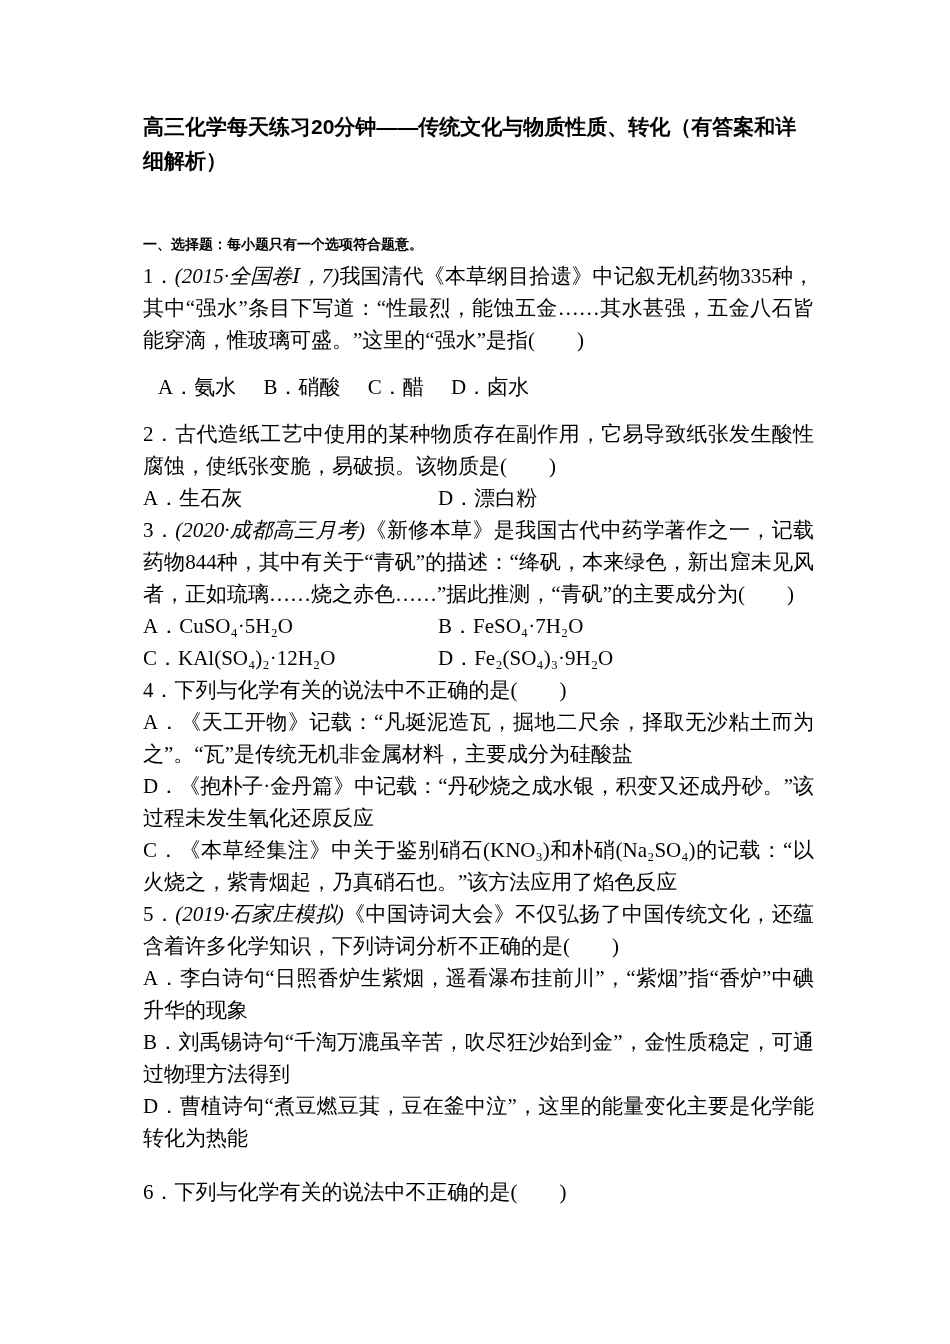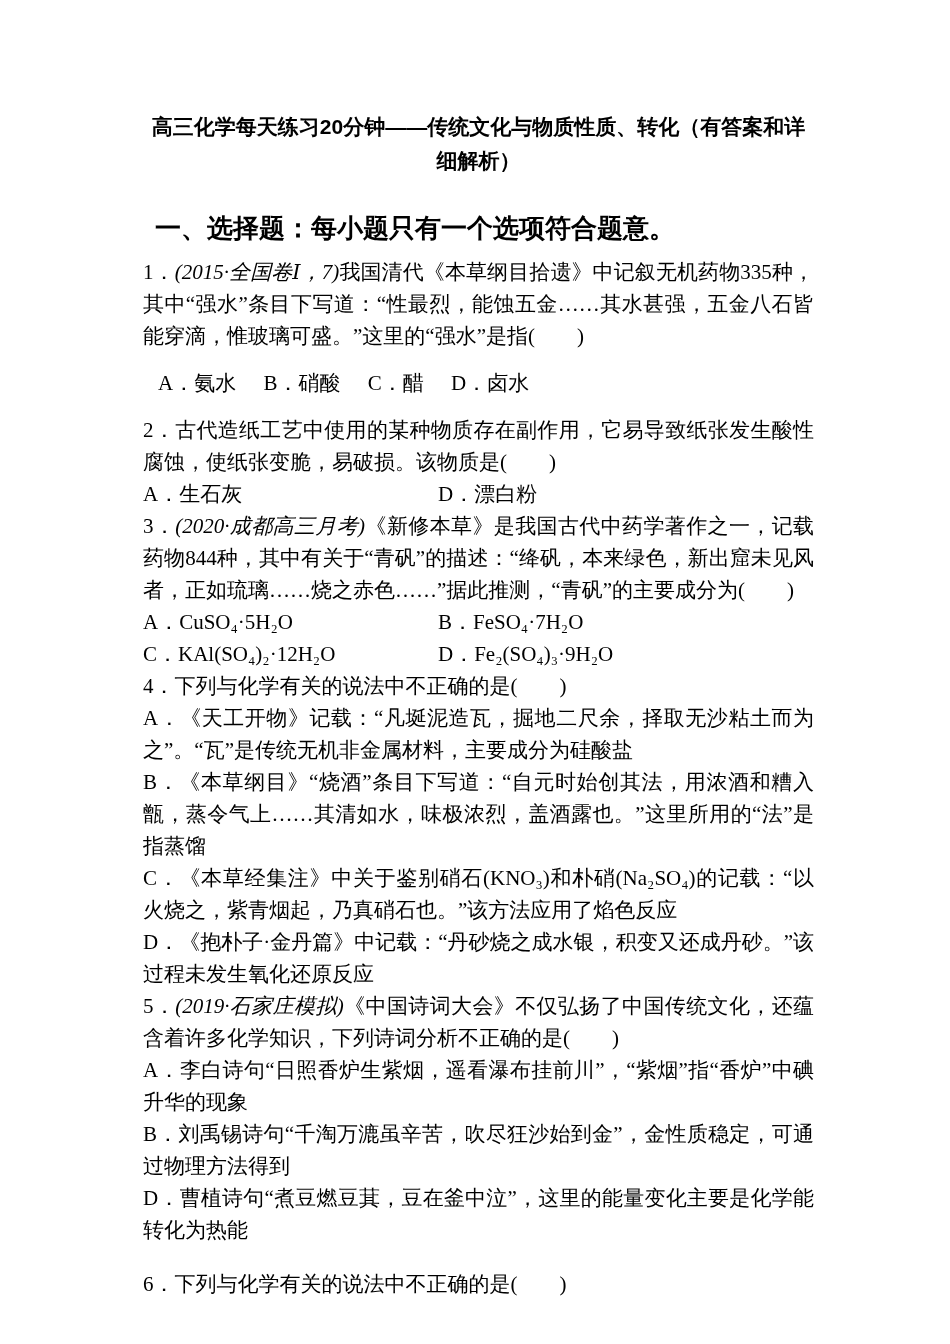--- a/index.html
+++ b/index.html
@@ -19,29 +19,29 @@
     width: 950px;
     height: 1344px;
     padding: 110px 136px 40px 143px;
     background: #ffffff;
   }
   .doc-title {
     font-family: "Liberation Sans", "DejaVu Sans", sans-serif;
     font-weight: bold;
     font-size: 21px;
     line-height: 34px;
-    margin: 0 0 34px 0;
-    text-align: center;
+    margin: 0 0 50px 0;
+    text-align: left;
   }
   .section-heading {
     font-family: "Liberation Sans", "DejaVu Sans", sans-serif;
     font-weight: bold;
-    font-size: 26px;
+    font-size: 14px;
     line-height: 32px;
-    margin: 12px;
+    margin: 0;
   }
   .stem, .opt {
     font-size: 21px;
     line-height: 32px;
     margin: 0;
     text-align: justify;
   }
   .src {
     font-style: italic;
   }
@@ -96,23 +96,22 @@
       <p class="opt"><span>A．</span><span>CuSO₄·5H₂O</span></p>
       <p class="opt"><span>B．</span><span>FeSO₄·7H₂O</span></p>
       <p class="opt"><span>C．</span><span>KAl(SO₄)₂·12H₂O</span></p>
       <p class="opt"><span>D．</span><span>Fe₂(SO₄)₃·9H₂O</span></p>
     </div>
   </div>
 
   <div>
     <p class="stem"><span>4．</span><span>下列与化学有关的说法中不正确的是(　　)</span></p>
     <p class="opt"><span>A．</span><span>《天工开物》记载：“凡埏泥造瓦，掘地二尺余，择取无沙粘土而为之”。“瓦”是传统无机非金属材料，主要成分为硅酸盐</span></p>
-    <p class="opt"><span>B．</span><span>《本草纲目》“烧酒”条目下写道：“自元时始创其法，用浓酒和糟入甑，蒸令气上……其清如水，味极浓烈，盖酒露也。”这里所用的“法”是指蒸馏</span></p>
+    <p class="opt"><span>D．</span><span>《抱朴子·金丹篇》中记载：“丹砂烧之成水银，积变又还成丹砂。”该过程未发生氧化还原反应</span></p>
     <p class="opt"><span>C．</span><span>《本草经集注》中关于鉴别硝石(KNO₃)和朴硝(Na₂SO₄)的记载：“以火烧之，紫青烟起，乃真硝石也。”该方法应用了焰色反应</span></p>
-    <p class="opt"><span>D．</span><span>《抱朴子·金丹篇》中记载：“丹砂烧之成水银，积变又还成丹砂。”该过程未发生氧化还原反应</span></p>
   </div>
 
   <div>
     <p class="stem"><span>5．</span><span class="src">(2019·石家庄模拟)</span><span>《中国诗词大会》不仅弘扬了中国传统文化，还蕴含着许多化学知识，下列诗词分析不正确的是(　　)</span></p>
     <p class="opt"><span>A．</span><span>李白诗句“日照香炉生紫烟，遥看瀑布挂前川”，“紫烟”指“香炉”中碘升华的现象</span></p>
     <p class="opt"><span>B．</span><span>刘禹锡诗句“千淘万漉虽辛苦，吹尽狂沙始到金”，金性质稳定，可通过物理方法得到</span></p>
     <p class="opt"><span>D．</span><span>曹植诗句“煮豆燃豆萁，豆在釜中泣”，这里的能量变化主要是化学能转化为热能</span></p>
   </div>
 
   <div class="q-gap-before">

